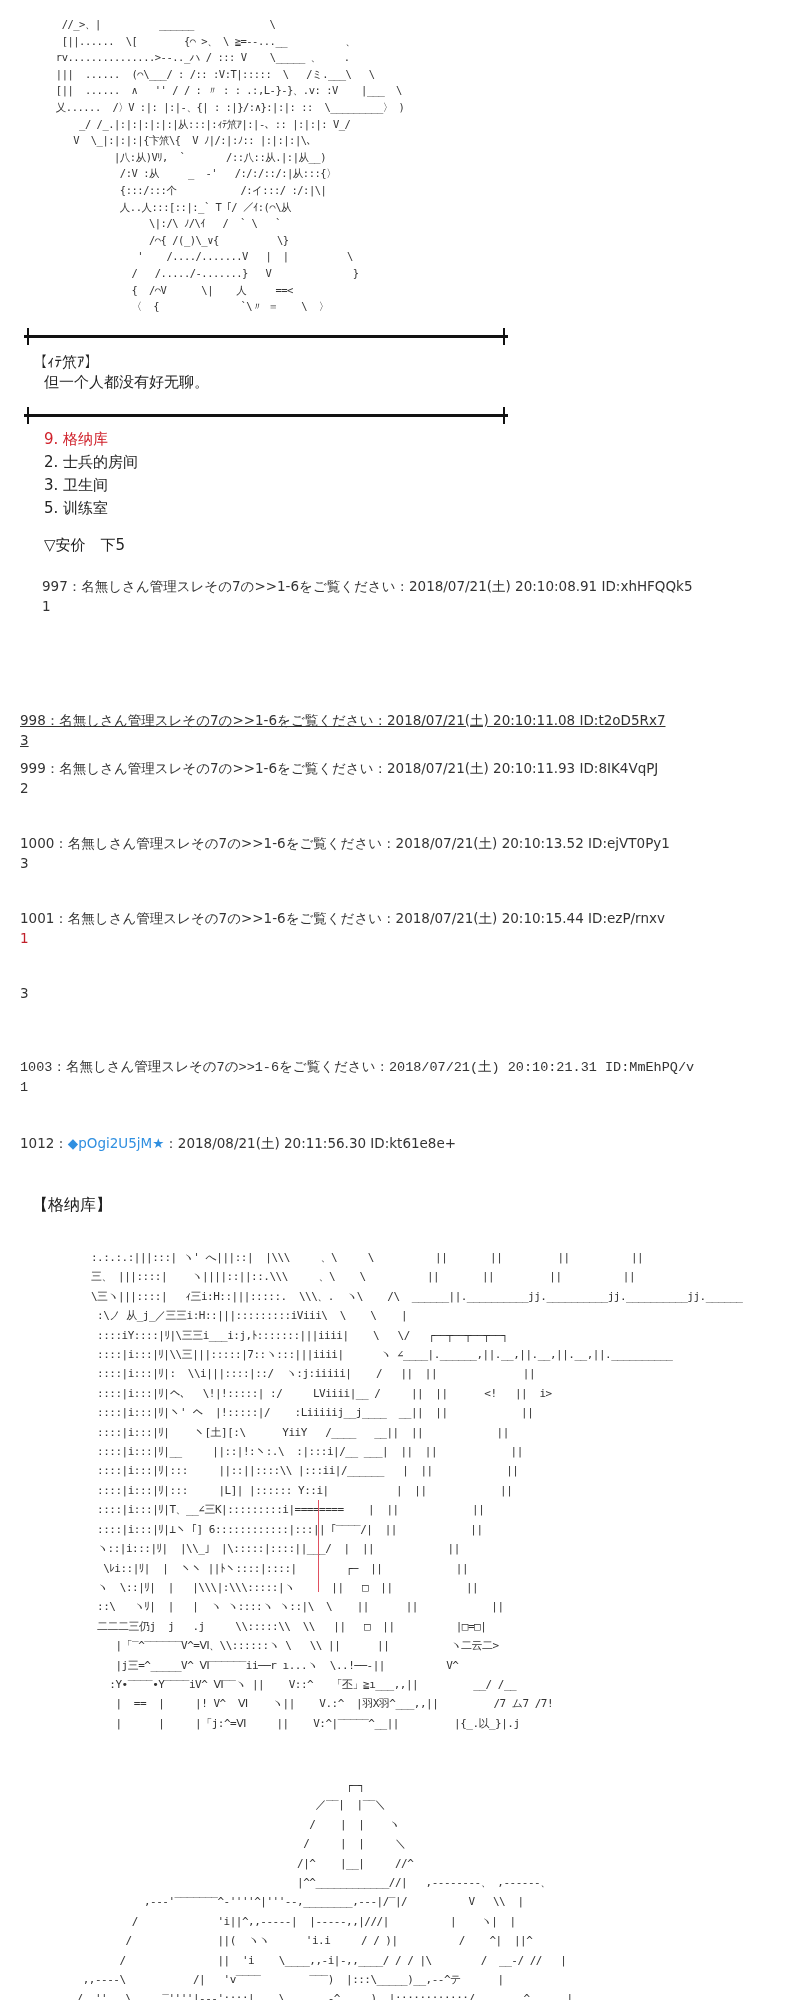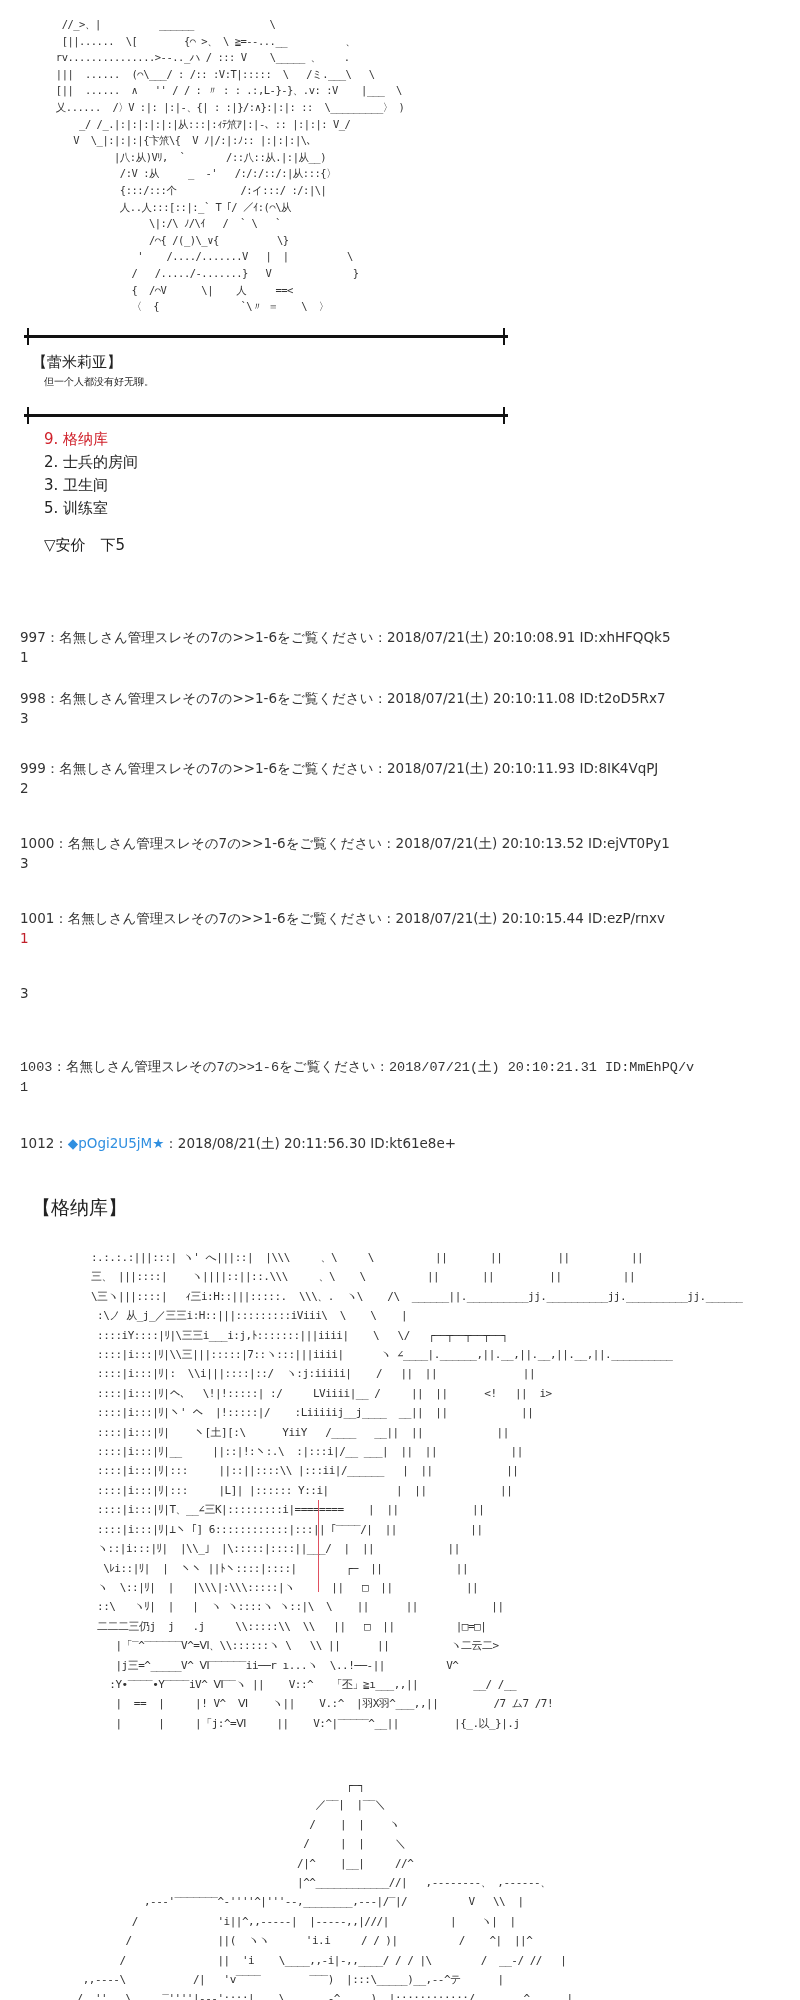--- a/index.html
+++ b/index.html
@@ -5,30 +5,30 @@
   html, body { margin:0; padding:0; background:#ffffff; }
   body { width:800px; height:2000px; overflow:hidden; position:relative;
          font-family:"DejaVu Sans", sans-serif; color:#222; }
   .aa { position:absolute; margin:16px; white-space:pre; font-family:"DejaVu Sans Mono", monospace;
         color:#333; letter-spacing:-0.5px; }
   .aa-top { left:34px; top:0px; font-size:10.5px; line-height:16.6px; }
   .sep { position:absolute; left:24px; width:484px; height:3px; background:#111; }
   .sep::before, .sep::after { content:""; position:absolute; top:-7px; width:2px; height:17px; background:#111; }
   .sep::before { left:3px; } .sep::after { right:3px; }
   .speaker { position:absolute; left:32px; top:352px; font-size:15px; line-height:20px; }
-  .speech { position:absolute; left:44px; top:372px; font-size:10px; line-height:20px; }
+  .speech { position:absolute; left:44px; top:372px; font-size:15px; line-height:20px; }
   .choices { position:absolute; left:44px; top:428px; margin:0; padding:0; list-style:none; font-size:15px; line-height:23px; }
   .choices li.selected { color:#d0202a; }
   .vote-hint { position:absolute; left:44px; top:536px; font-size:15px; }
   .post { position:absolute; left:20px; font-size:13.5px; line-height:20px; color:#333; }
   .post .body { display:block; }
   .post .body.red { color:#c0202a; }
   .trip { color:#2f8fe0; }
   .star { color:#2f8fe0; }
-  .section-title { position:absolute; left:32px; top:1195px; font-size:19px;font-family:Liberation Mono, monospace; }
+  .section-title { position:absolute; left:32px; top:1195px; font-size:16px;font-family:Liberation Mono, monospace; }
   .aa-hangar { left:75px; top:1232px; font-size:11px; line-height:19.4px; }
   .aa-bottom { left:30px; top:1760px; font-size:11px; line-height:19.4px; }
   .redline { position:absolute; left:318px; top:1500px; width:1px; height:92px; background:#e05060; }
 </style>
 </head>
 <body>
 
 <pre class="aa aa-top">  //_&gt;、|          ______             \
   [||......  \[        {⌒ &gt;、 \ ≧=--...__          、
  rv...............&gt;-‐.._ハ / ::: V    \_____ 、    .
@@ -43,39 +43,39 @@
             人..人:::[::|:_` T「/ ／ｲ:(⌒\从
                  \|:/\ ﾉ/\ｲ   /  ` \   `
                  /⌒{ /(_)\_∨{          \}
                '    /..../.......V   |  |          \
               /   /...../-.......}   V              }
               {  /⌒V      \|    人     ==&lt;
               〈  {              `\〃 ＝    \  〉</pre>
 
 <div class="sep" style="top:335px;"></div>
 
-<div class="speaker">【蕾米莉亚】</div>
+<div class="speaker">【ｨﾃ笊ｱ】</div>
 <div class="speech">但一个人都没有好无聊。</div>
 
 <div class="sep" style="top:414px;"></div>
 
 <ul class="choices">
   <li class="selected">9. 格纳库</li>
   <li>2. 士兵的房间</li>
   <li>3. 卫生间</li>
   <li>5. 训练室</li>
 </ul>
 
 <div class="vote-hint">▽安价　下5</div>
 
-<div class="post" style="top:627px;">
+<div class="post" style="top:576px;margin-left:22px;">
   <span>997：名無しさん管理スレその7の&gt;&gt;1-6をご覧ください：2018/07/21(土) 20:10:08.91 ID:xhHFQQk5</span>
   <span class="body">1</span>
 </div>
-<div class="post" style="top:688px;">
+<div class="post" style="top:710px;text-decoration:underline;">
   <span>998：名無しさん管理スレその7の&gt;&gt;1-6をご覧ください：2018/07/21(土) 20:10:11.08 ID:t2oD5Rx7</span>
   <span class="body">3</span>
 </div>
 <div class="post" style="top:758px;">
   <span>999：名無しさん管理スレその7の&gt;&gt;1-6をご覧ください：2018/07/21(土) 20:10:11.93 ID:8IK4VqPJ</span>
   <span class="body">2</span>
 </div>
 <div class="post" style="top:833px;">
   <span>1000：名無しさん管理スレその7の&gt;&gt;1-6をご覧ください：2018/07/21(土) 20:10:13.52 ID:ejVT0Py1</span>
   <span class="body">3</span>

